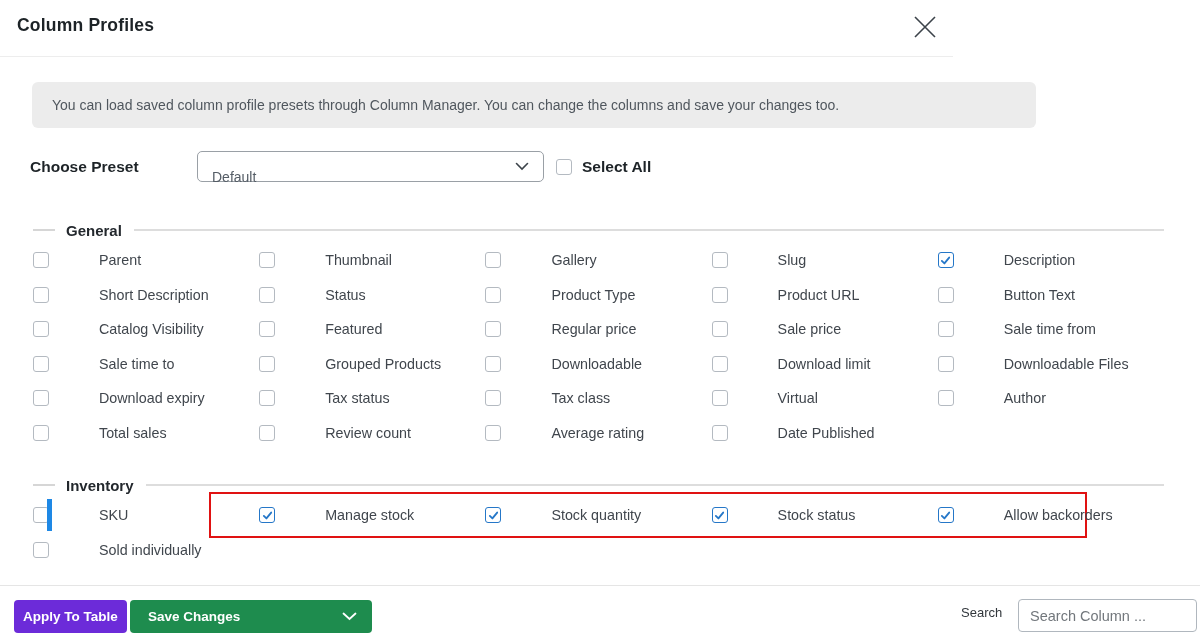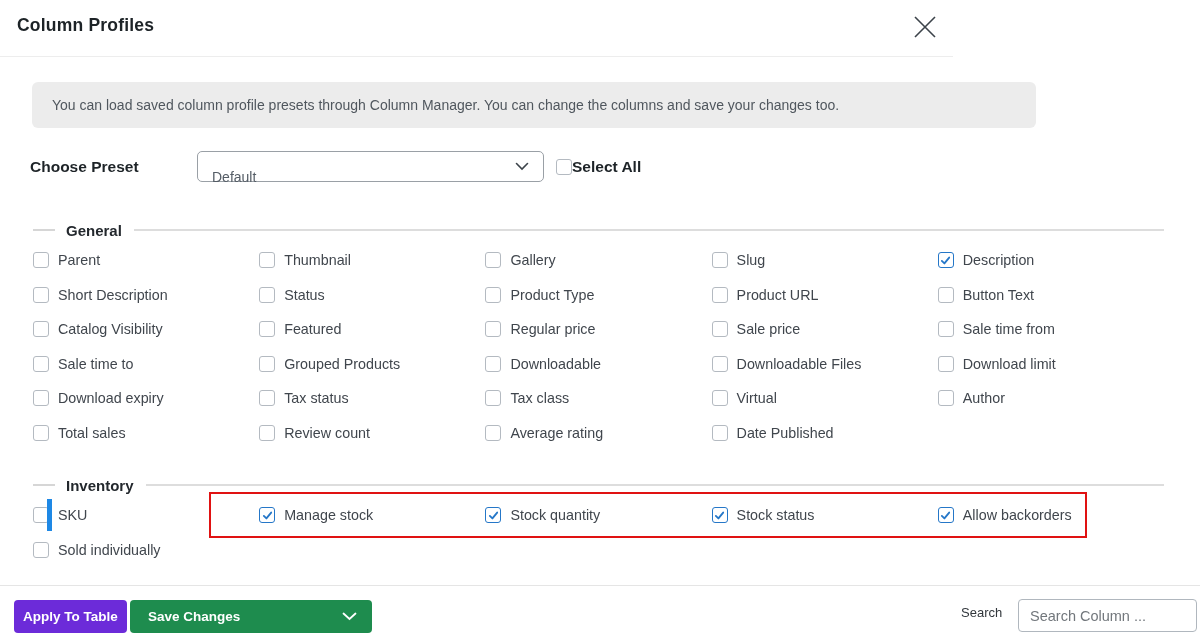--- a/index.html
+++ b/index.html
@@ -23,34 +23,34 @@
             padding:0 20px; font-size:14px; color:#50575e; }
 
   
   .preset-label { position:absolute; left:30px; top:158px; font-size:15.5px;
                   font-weight:700; color:#1d2327; }
   .preset-select { position:absolute; left:197px; top:151px; width:347px; height:31px;
                    border:1px solid #9aa0a6; border-radius:5px; background:#fff;
                    display:flex; align-items:center; padding:0 14px; cursor:pointer; }
   .sel-val { flex:1; font-size:14px; color:#555d66;margin-top:20px; }
   .select-all { position:absolute; left:556px; top:158px; display:flex;
-                align-items:center; cursor:pointer; }
+                align-items:center; gap:10px; cursor:pointer; }
   .sa-label { font-size:15.5px; font-weight:700; color:#1d2327; }
 
   
   .sections { position:absolute; left:33px; top:220px; width:1131px; }
   .section + .section { margin-top:25px; }
   .sec-head { display:flex; align-items:center; height:20px; }
   .dash { width:22px; height:2px; background:#d6d6d6; margin-right:11px; flex:none; }
   .sec-title { font-size:15px; font-weight:700; color:#23282d; margin-right:12px; }
   .rule { flex:1; height:2px; background:#ddd; }
   .grid { display:grid; grid-template-columns:repeat(5,1fr); grid-auto-rows:34.5px;
           margin-top:3px; position:relative; }
   .item { display:flex; align-items:center; gap:9px; position:relative; cursor:pointer; }
-  .lbl  { font-size:14.3px; color:#40464d; white-space:nowrap; }
+  .lbl  { font-size:14.3px; color:#40464d; white-space:nowrap;margin-left:41px; }
 
   .cb { width:16px; height:16px; border:1.6px solid #b4bac1; border-radius:3px;
         background:#fff; display:inline-flex; align-items:center; justify-content:center;
         flex:none; }
   .cb.checked { border-color:var(--accent-blue,#2577c8); }
 
   .hl-box { position:absolute; left:176px; top:-6px; width:878px; height:46px;
             border:2px solid var(--highlight-red,#e01212); pointer-events:none; }
   .caret  { position:absolute; left:14px; top:1px; width:5px; height:32px;
             background:var(--indicator-blue,#1e88e5); }
@@ -183,25 +183,25 @@
         <div class="item">
           <span class="cb"></span>
           <span class="lbl">Grouped Products</span>
         </div>
         <div class="item">
           <span class="cb"></span>
           <span class="lbl">Downloadable</span>
         </div>
         <div class="item">
           <span class="cb"></span>
+          <span class="lbl">Download limit</span>
+        </div>
+        <div class="item">
+          <span class="cb"></span>
           <span class="lbl">Downloadable Files</span>
-        </div>
-        <div class="item">
-          <span class="cb"></span>
-          <span class="lbl">Download limit</span>
         </div>
         <div class="item">
           <span class="cb"></span>
           <span class="lbl">Download expiry</span>
         </div>
         <div class="item">
           <span class="cb"></span>
           <span class="lbl">Tax status</span>
         </div>
         <div class="item">

